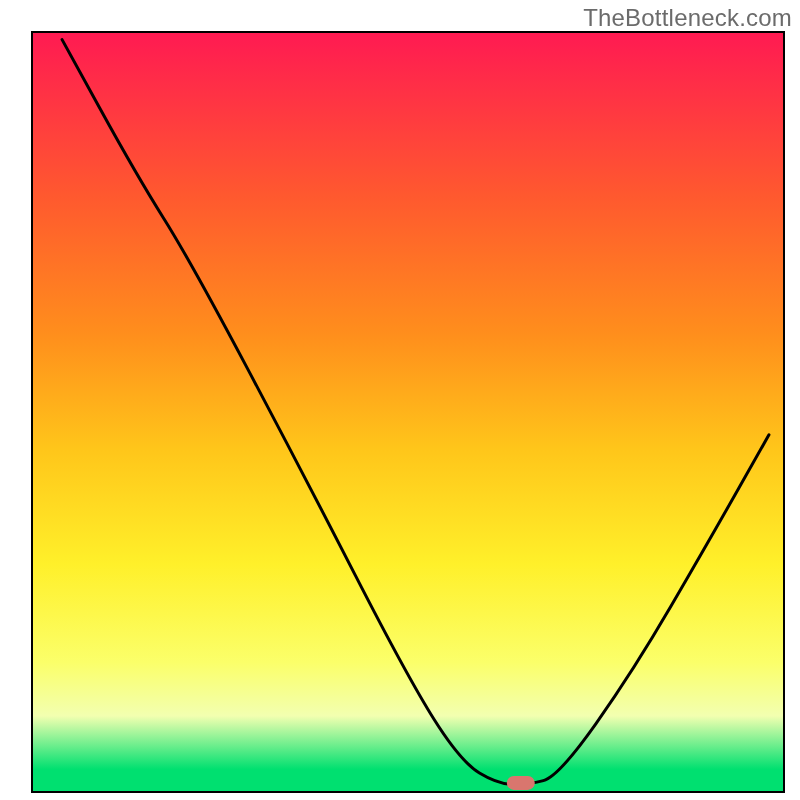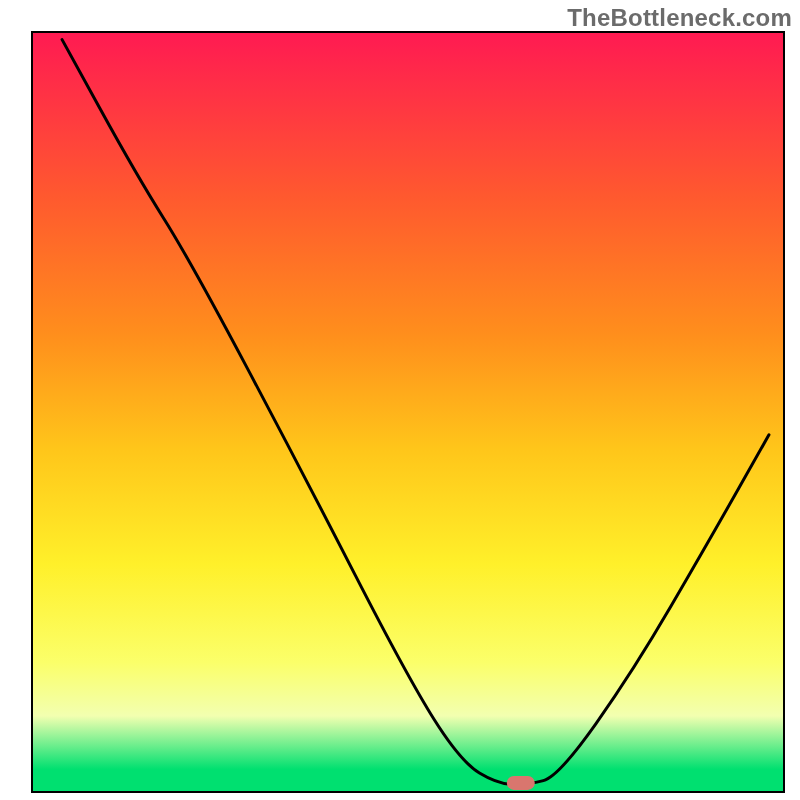--- a/index.html
+++ b/index.html
@@ -14,21 +14,21 @@
     position: relative;
     width: 800px;
     height: 800px;
   }
   .watermark {
     position: absolute;
     top: 4px;
     right: 8px;
     font-family: Arial, Helvetica, sans-serif;
     font-size: 24px;
-    font-weight: 700;
+    font-weight: 400;
     color: #6b6b6b;
     letter-spacing: 0.2px;
     user-select: none;
   }
   svg.plot {
     position: absolute;
     top: 0;
     left: 0;
     width: 800px;
     height: 800px;

